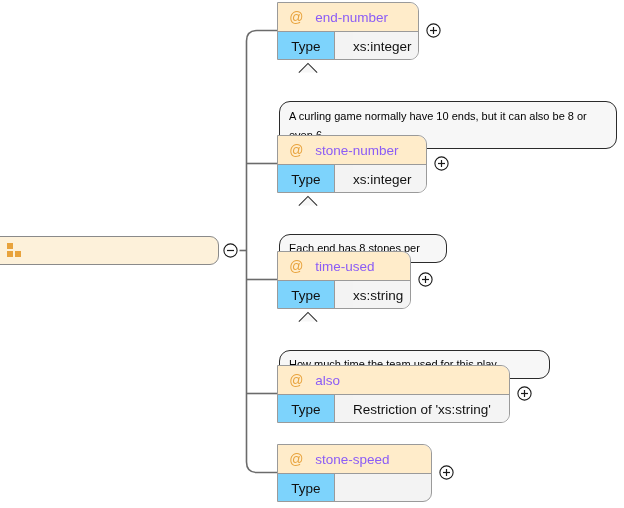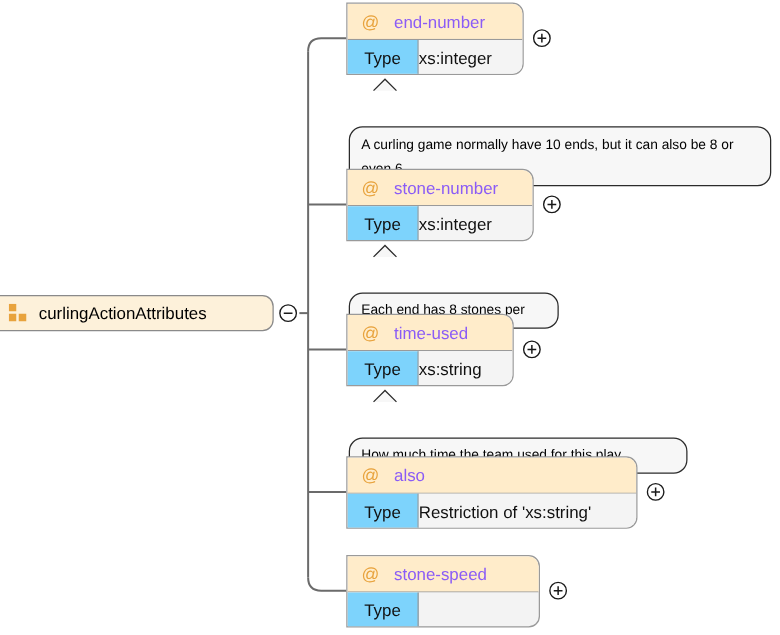--- a/index.html
+++ b/index.html
@@ -111,20 +111,21 @@
   .type-val {
     box-sizing: border-box;
     flex: 1 1 auto;
     background: #f4f4f4;
     display: flex;
     align-items: center;
     font-size: 13.5px;
     color: #111;
     white-space: nowrap;
     border-bottom-right-radius: 8px;
+    margin-left: 18px;
   }
 
   
   .toggle {
     position: absolute;
     width: 15px;
     height: 15px;
   }
 
   
@@ -169,21 +170,20 @@
       <path d="M 246.5 462 Q 246.5 472.5 257 472.5 L 277 472.5"></path>
     </g>
   </svg>
 
   <div class="root-node" style="left:-2px; top:236px; width:221px;">
     <svg class="attr-grp-icon" viewBox="0 0 15 15">
       <rect x="0" y="0" width="6" height="6" fill="#e8a33d"></rect>
       <rect x="0" y="8" width="6" height="6" fill="#e8a33d"></rect>
       <rect x="8" y="8" width="6" height="6" fill="#e8a33d"></rect>
     </svg>
-    <span class="root-label">curlingActionAttributes</span>
   </div>
 
   <svg class="toggle" style="left:223px; top:243px;" viewBox="0 0 15 15">
     <circle cx="7.5" cy="7.5" r="6.6" fill="#ffffff" stroke="#1a1a1a" stroke-width="1.1"></circle>
     <line x1="4" y1="7.5" x2="11" y2="7.5" stroke="#1a1a1a" stroke-width="1.2"></line>
   </svg>
 
   <div class="attr-box" style="left:277px; top:2px; width:142px; height:58px;">
     <div class="attr-head">
       <span class="at-sign">@</span>

